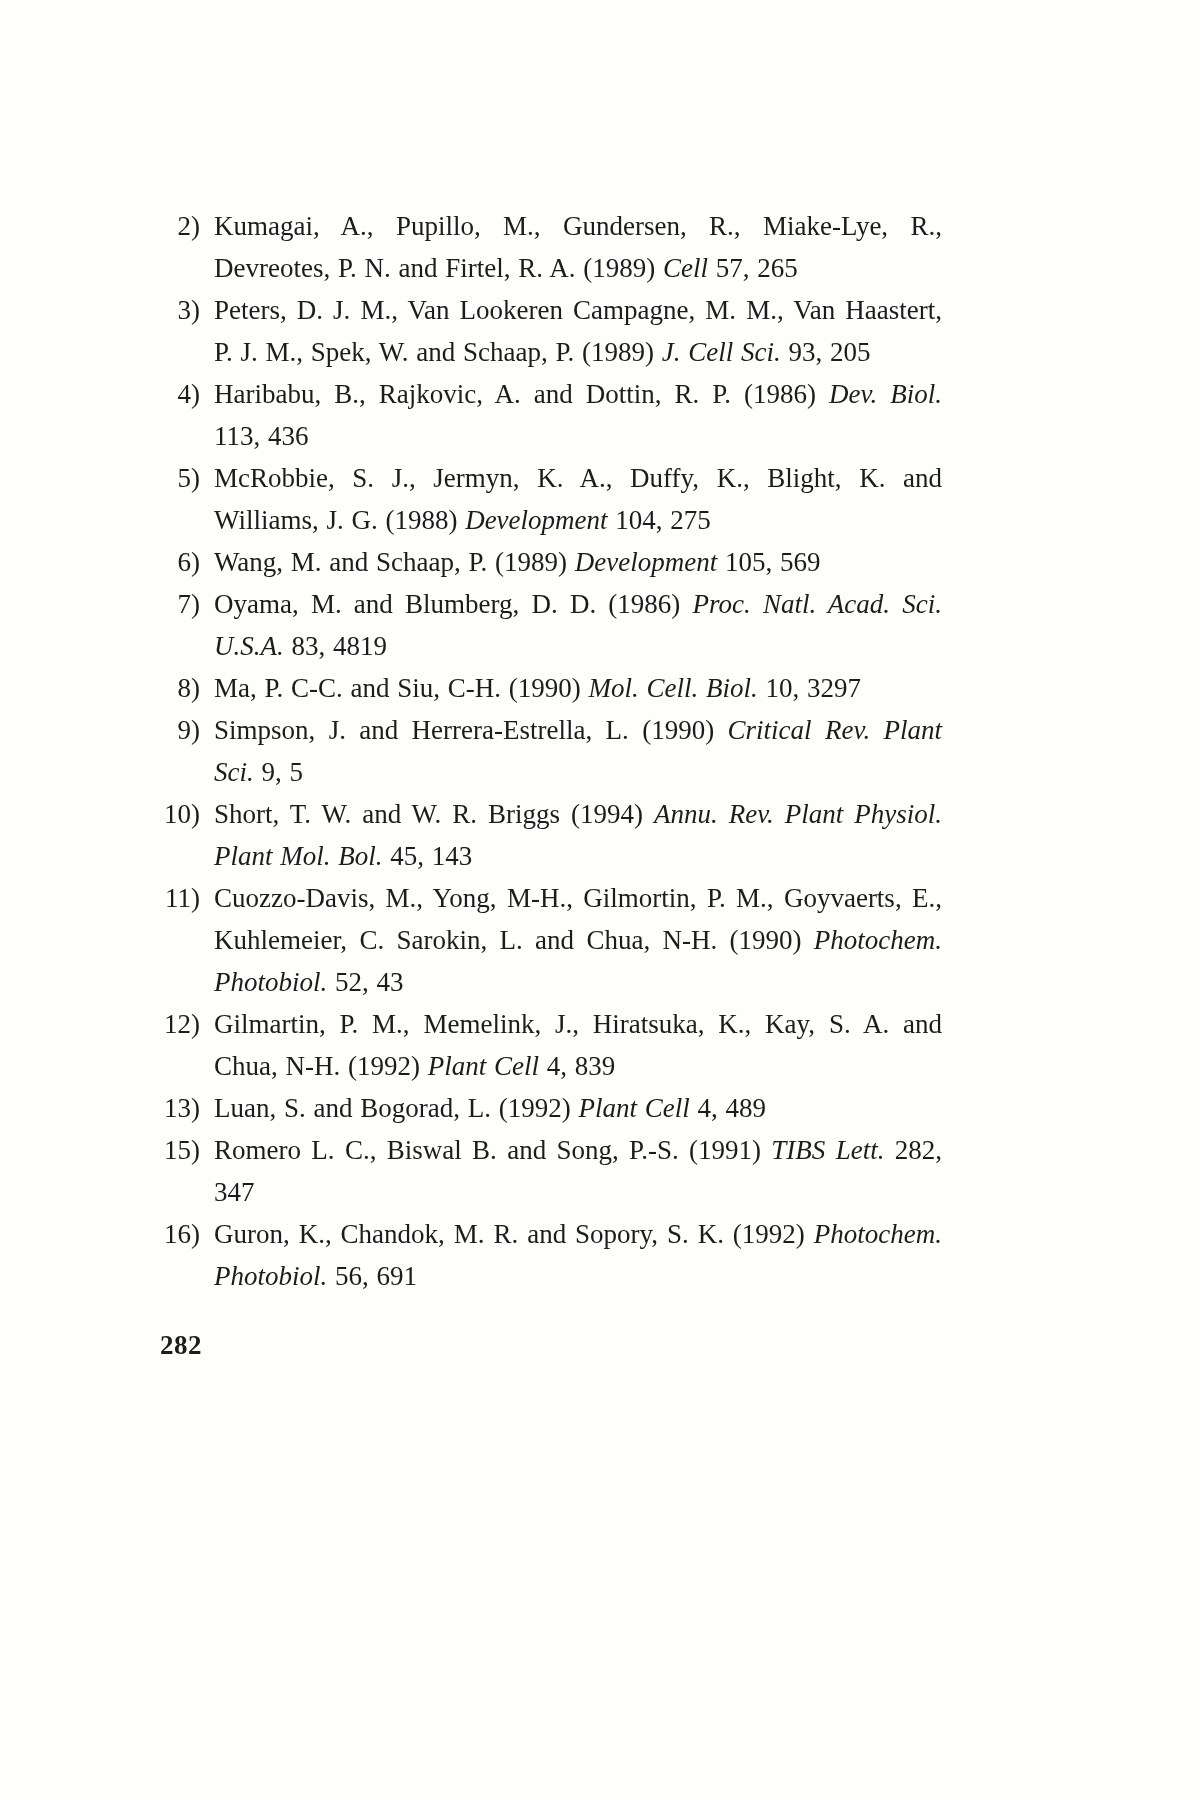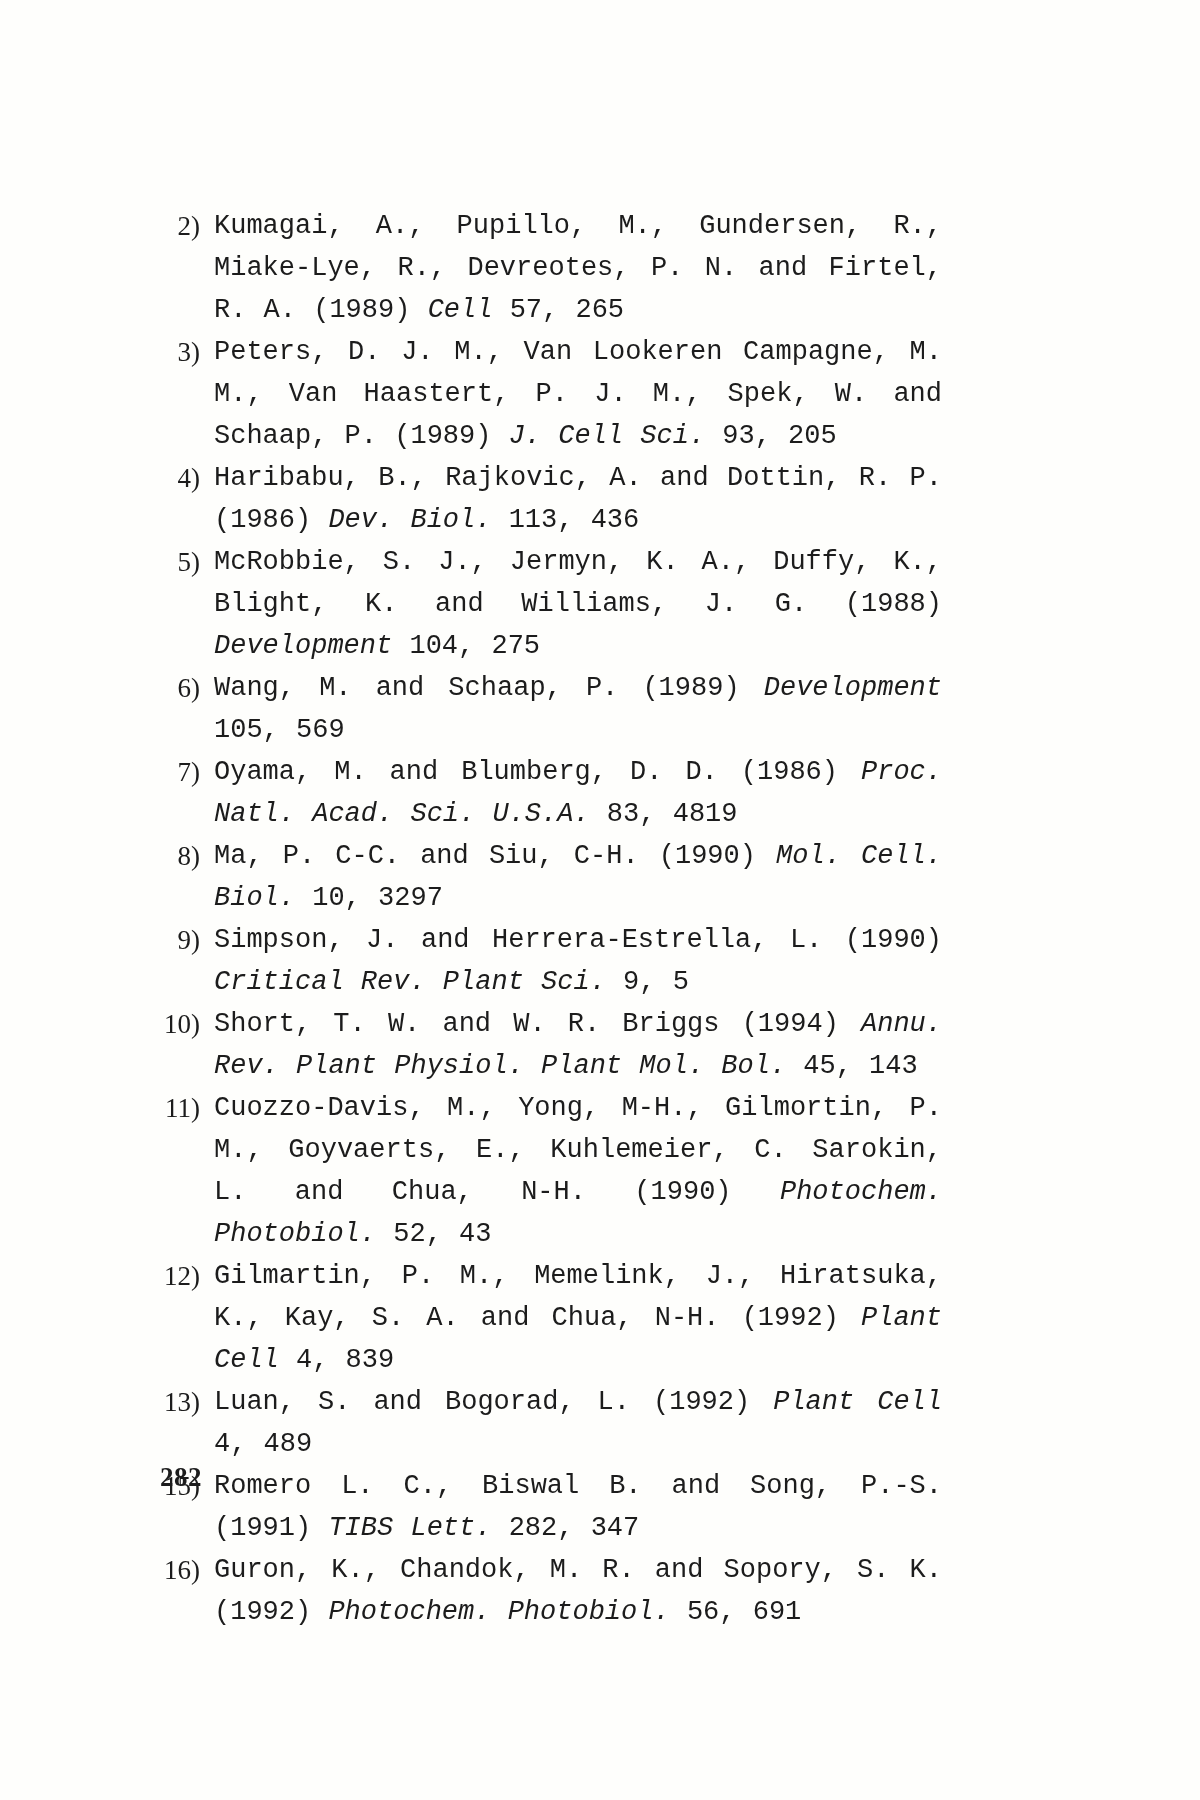--- a/index.html
+++ b/index.html
@@ -33,29 +33,28 @@
     width: 48px;
     text-align: right;
     padding-right: 14px;
     white-space: nowrap;
   }
   .ref-text {
     flex: 1 1 auto;
     display: block;
     text-align: justify;
     word-spacing: 1px;
-    font-family: Liberation Mono, monospace;
   }
   .italic {
     font-style: italic;
   }
   .page-number {
     position: absolute;
     left: 160px;
-    top: 1456px;
+    top: 1324px;
     font-size: 27px;
     font-weight: 700;
     letter-spacing: 0.5px;
   }
 </style>
 </head>
 <body>
 
 <div class="page">
   <div class="references" id="references">

